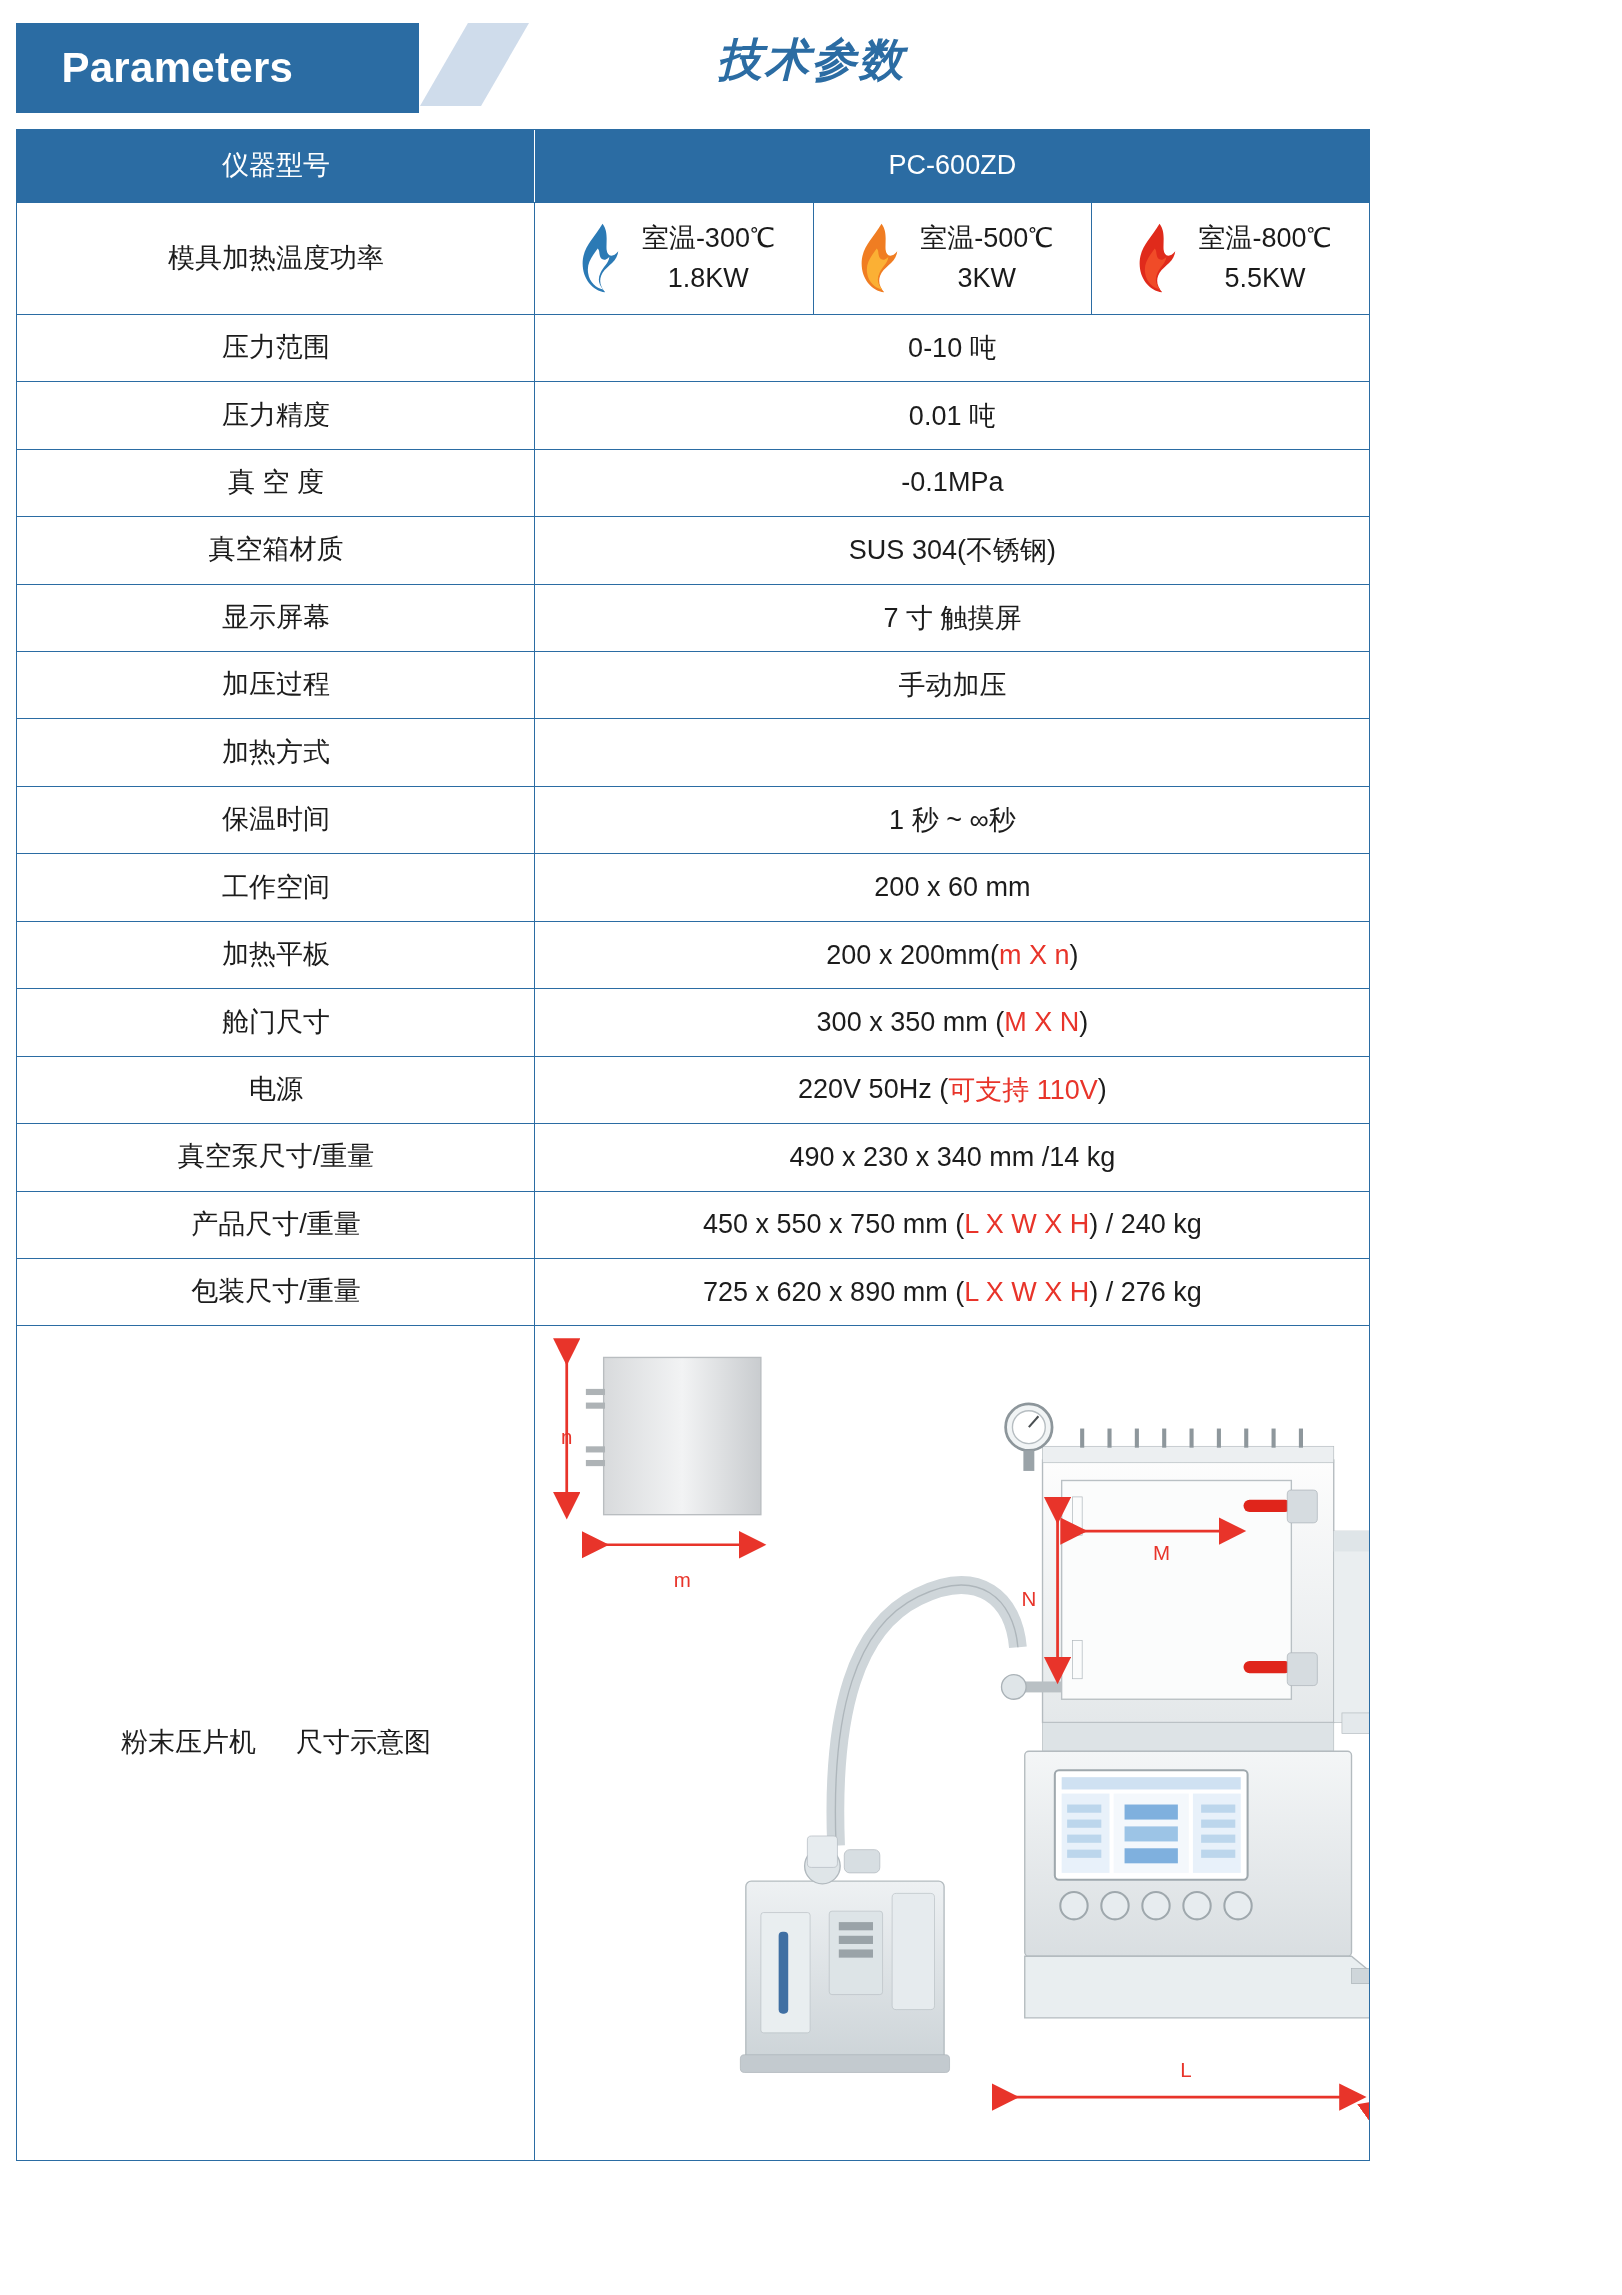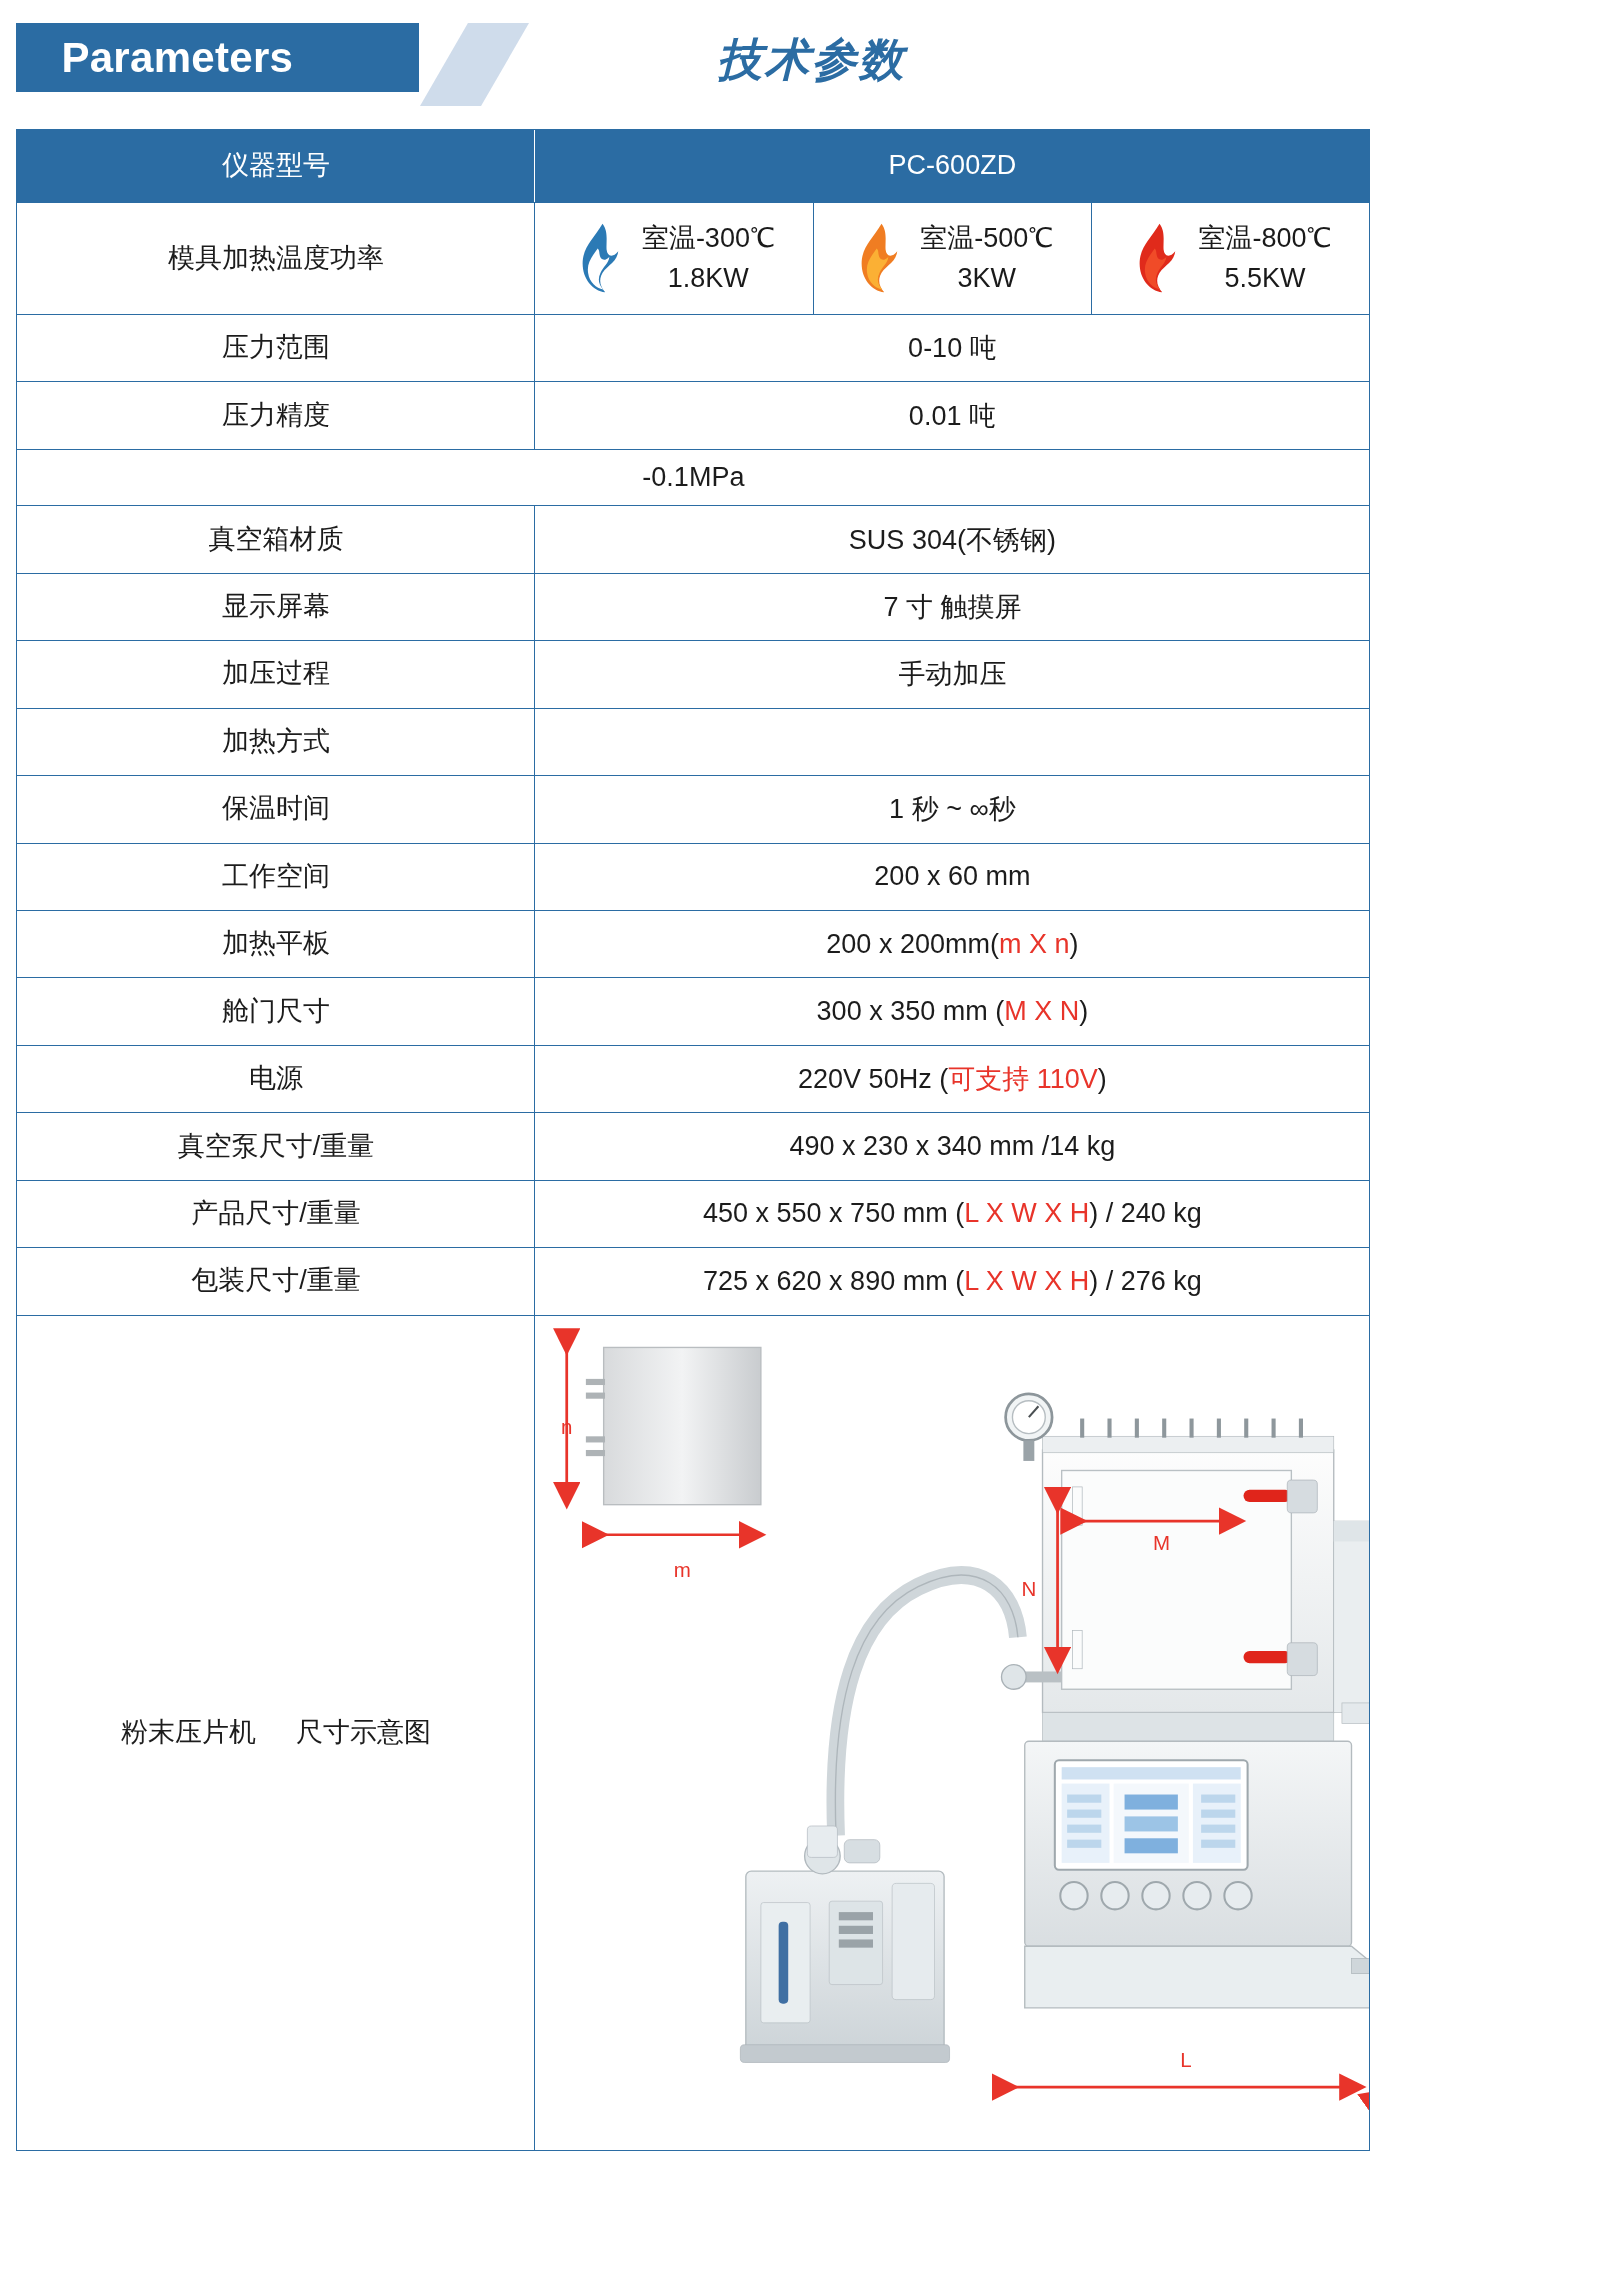--- a/index.html
+++ b/index.html
@@ -22,21 +22,21 @@
     position: relative;
     height: 129px;
     margin: 0 0 0 0;
     display: flex;
     align-items: center;
   }
   .header-band {
     position: absolute;
     left: 16.4px;
     top: 23px;
-    height: 69px;
+    height: 90px;
     width: 403px;
     background: #2b6ca3;
     display: flex;
     align-items: center;
   }
   .header-band-text {
     color: #ffffff;
     font-size: 42px;
     font-weight: bold;
     letter-spacing: 0.3px;
@@ -225,20 +225,21 @@
 
     <div class="row">
       <div class="cell-label">压力范围</div>
       <div class="cell-value">0-10 吨</div>
     </div>
     <div class="row">
       <div class="cell-label">压力精度</div>
       <div class="cell-value">0.01 吨</div>
     </div>
     <div class="row">
+      <div class="cell-label">真 空 度</div>
       <div class="cell-value">-0.1MPa</div>
     </div>
     <div class="row">
       <div class="cell-label">真空箱材质</div>
       <div class="cell-value">SUS 304(不锈钢)</div>
     </div>
     <div class="row">
       <div class="cell-label">显示屏幕</div>
       <div class="cell-value">7 寸  触摸屏</div>
     </div>

